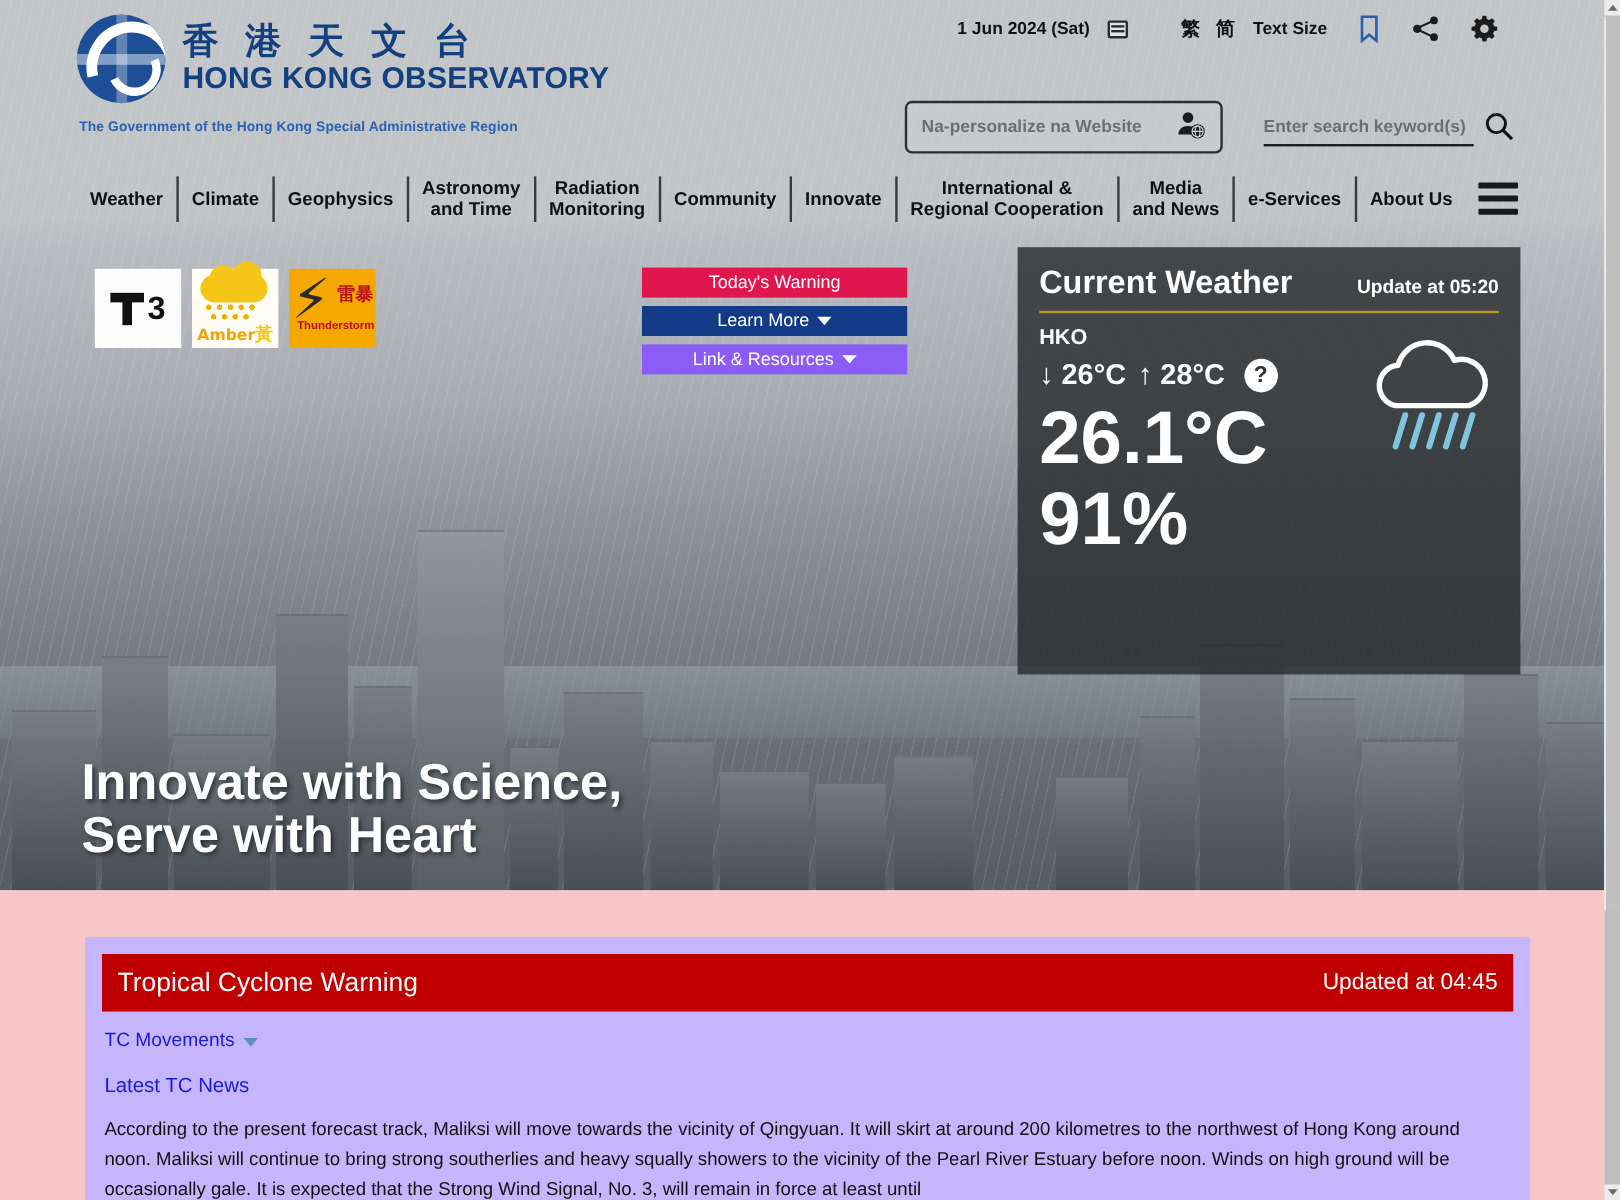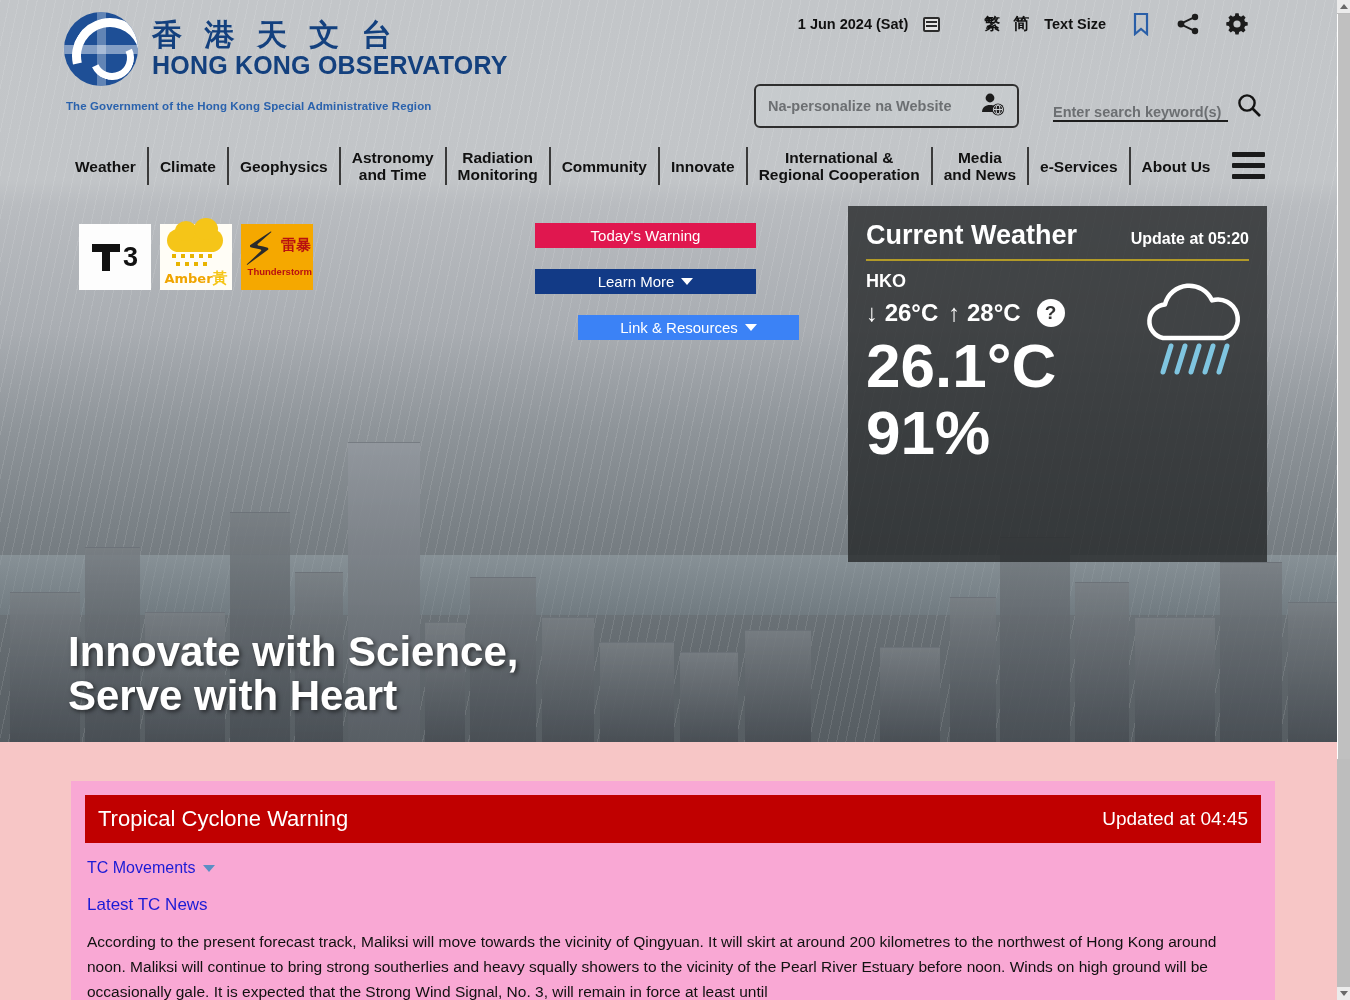--- a/index.html
+++ b/index.html
@@ -153,21 +153,21 @@
     padding: 0 12px;
   }
   .pers-ph {
     font-size: 14.5px; color: #6c6f72; font-weight: bold;
     flex: 1;
   }
   .search-box {
     position: absolute; left: 1053px; top: 92px;
     width: 175px; height: 30px;
     border-bottom: 2px solid #1d1d1d;
-    display: flex; align-items: flex-end;
+    display: flex; align-items: center;
   }
   .search-ph {
     font-size: 14.5px; color: #6c6f72; font-weight: bold;
   }
   .search-btn {
     position: absolute; left: 1236px; top: 92px;
     width: 26px; height: 26px; cursor: pointer;
   }
 
   
@@ -268,31 +268,31 @@
     font-family:"DejaVu Sans", sans-serif; letter-spacing:0;
   }
   .thunder-en {
     position:absolute; right:1px; bottom:13px;
     font-size: 9.5px; font-weight:bold; color:#b81010;margin-left:17px;
   }
 
   
   .btn-col {
     position: absolute; left: 535px; top: 223px;
-    display: flex; flex-direction: column; gap: 21px;
+    display: flex; flex-direction: column; gap: 7px;
   }
   .hbtn {
     width: 221px; height: 25px;
     display:flex; align-items:center; justify-content:center; gap:7px;
     color:#fff; font-size:15px; font-weight: normal;
     cursor:pointer;
   }
   .hbtn.warning { background:#e0174f; }
   .hbtn.learn   { background:#123a86; }
-  .hbtn.link    { background:#3b82f6;margin-left:43px; }
+  .hbtn.link    { background:#8b5cf6; }
   .caret {
     width:0;height:0;border-left:6px solid transparent;
     border-right:6px solid transparent;border-top:7px solid #fff;
   }
 
   
   .cw {
     position: absolute; left: 848px; top: 206px;
     width: 419px; height: 356px;
     background: rgba(38,40,41,0.80);
@@ -331,21 +331,21 @@
 
   
   .pink {
     position:absolute; left:0; top: 742px;
     width: 1337px; height: 258px;
     background: #f7c6c6;
   }
   .tc-card {
     position:absolute; left: 71px; top: 781px;
     width: 1204px; height: 219px;
-    background:#f9a8d4;
+    background:#c4b5fd;
     padding: 14px 14px 0 14px;
   }
   .tc-bar {
     height: 48px; background:#c00000;
     display:flex; align-items:center; justify-content:space-between;
     padding: 0 13px;
   }
   .tc-bar-title { font-size: 22px; color:#fff; }
   .tc-bar-upd { font-size: 19px; color:#fff; }
   .tc-links { padding: 16px 2px 0 2px; }

